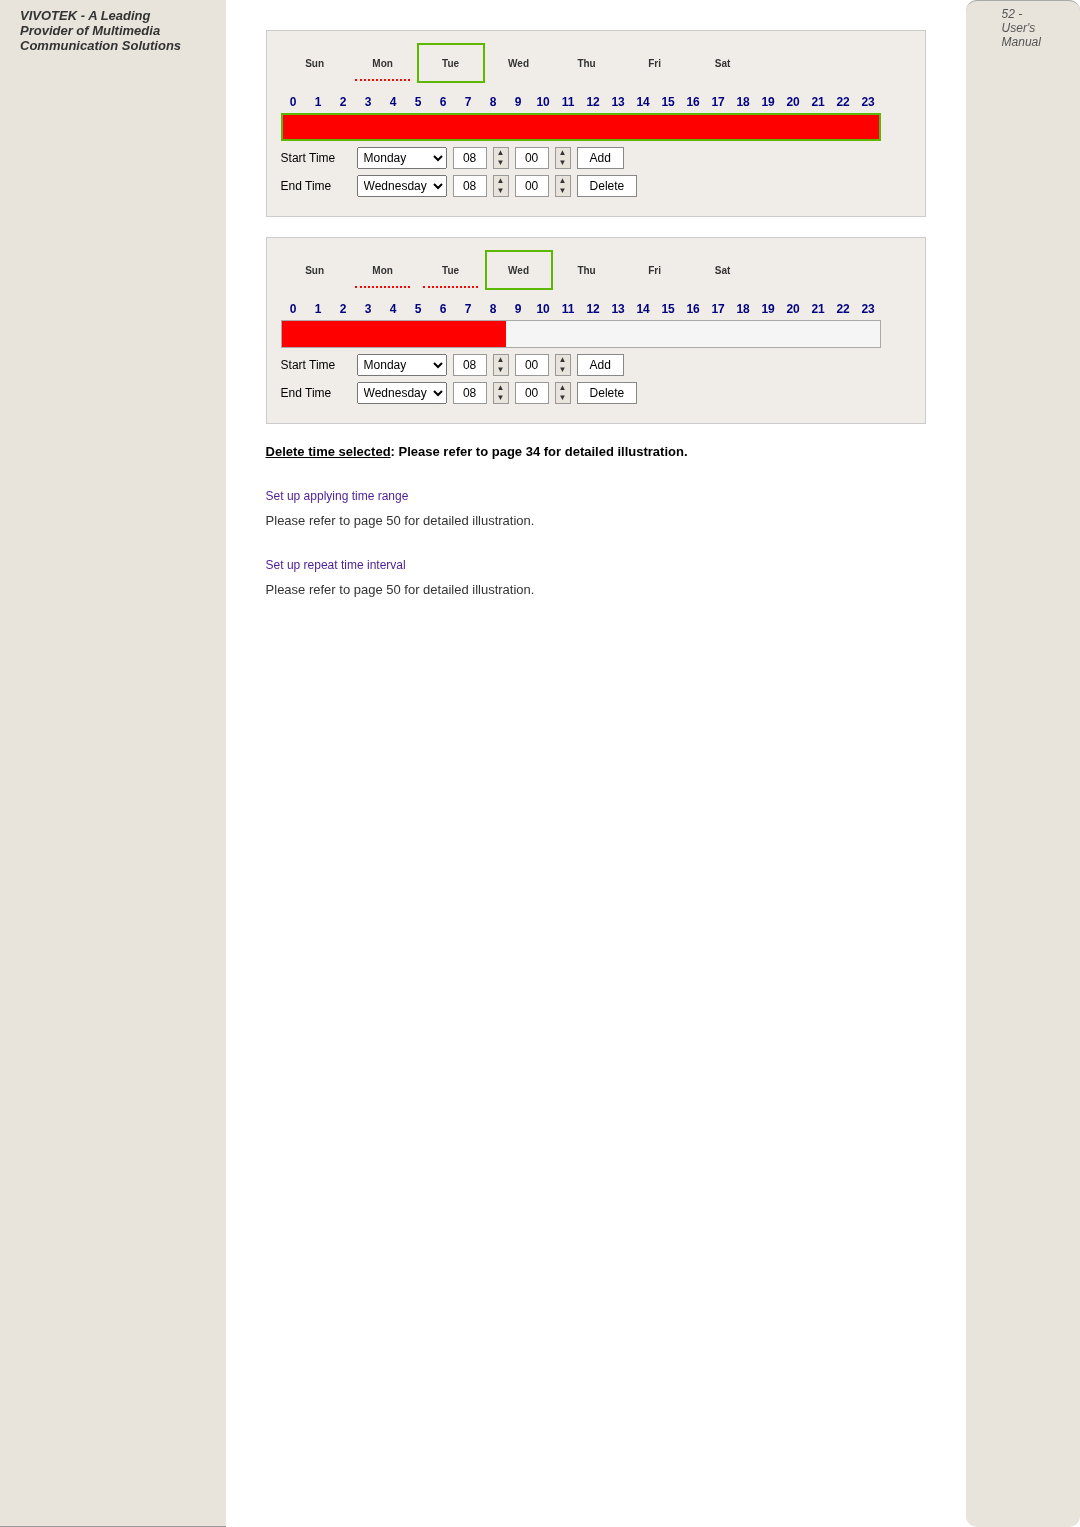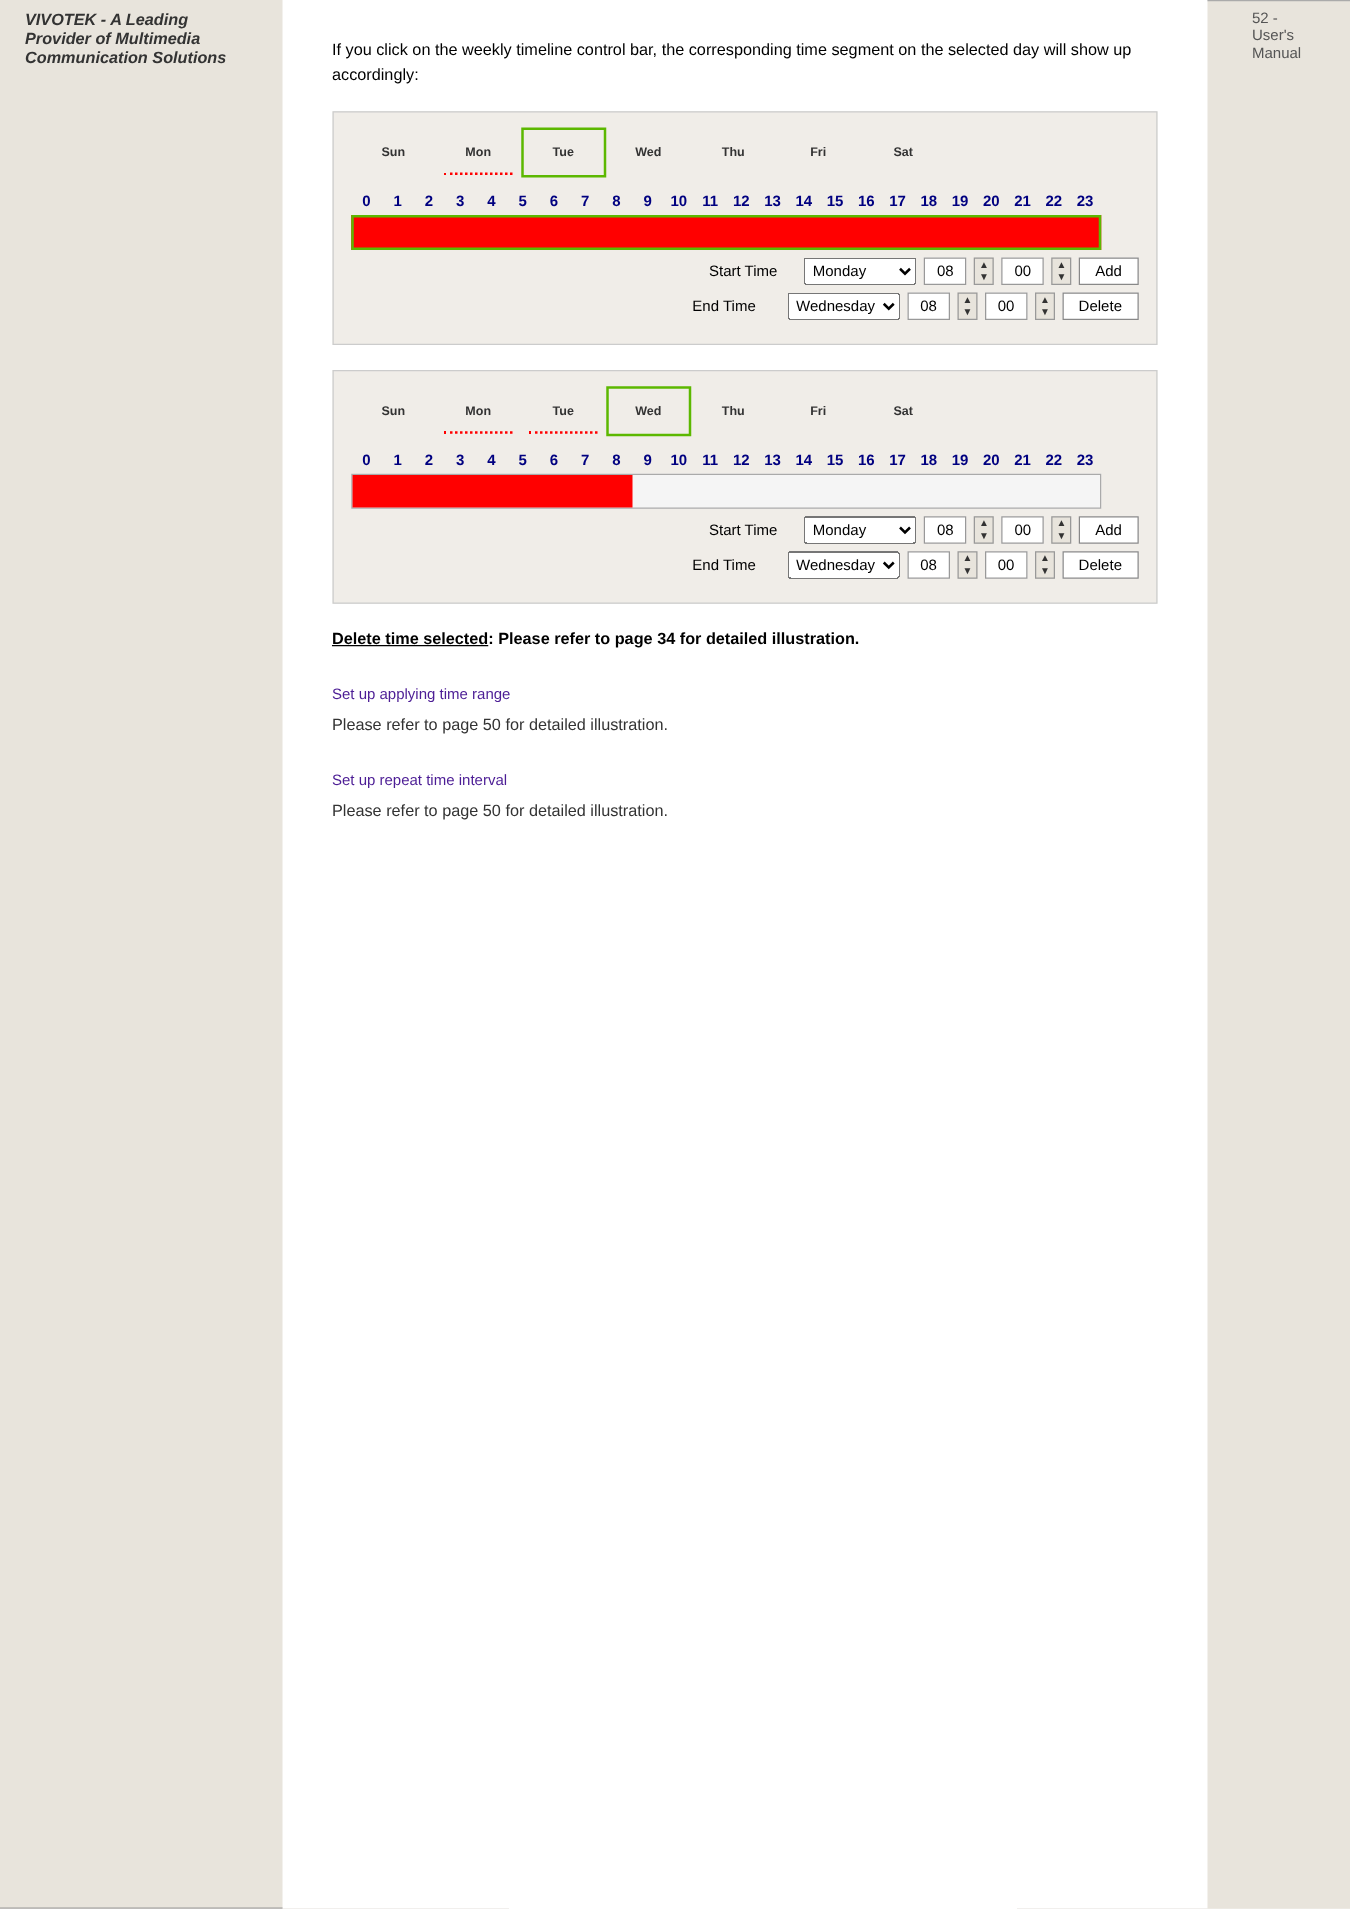--- a/index.html
+++ b/index.html
@@ -63,21 +63,20 @@
       background: red;
       margin-bottom: 4px;
       position: relative;
     }
     .controls-row {
       display: flex;
       align-items: center;
       gap: 6px;
       margin-bottom: 5px;
       margin-top: 6px;
-      justify-content: flex-end;
     }
     .controls-label {
       font-size: 12px;
       width: 70px;
     }
     .controls-row select {
       font-size: 12px;
       padding: 1px 2px;
       height: 22px;
     }
@@ -131,22 +130,24 @@
       margin: 20px 0 10px 0;
       font-weight: bold;
     }
     .delete-notice .underline-part {
       text-decoration: underline;
     }
     .footer {
       background: #e8e4dc;
       border-top: 1px solid #aaa;
       padding: 6px 36px;
+      font-style: italic;
       font-size: 12px;
       color: #555;
+      border-radius: 11px;
     }
     .days-top-row {
       display: flex;
       margin-bottom: 2px;
     }
     .day-label {
       display: flex;
       align-items: center;
       justify-content: center;
       font-weight: bold;
@@ -171,21 +172,20 @@
 <body>
 
 <div class="page-wrapper">
 
   <div class="header">
     <span class="header-title">VIVOTEK - A Leading Provider of Multimedia Communication Solutions</span>
   </div>
 
   <div class="content">
 
-    <p class="intro-text">If you click on the weekly timeline control bar, the corresponding time segment on the selected day will show up accordingly:</p>
 
     <div class="timeline-container">
 
       <div class="days-top-row">
 
         <div class="day-label" style="width:68px">Sun</div>
 
         <div class="day-label has-dotted" style="width:68px">Mon</div>
 
         <div class="day-label green-border" style="width:68px">Tue</div>

